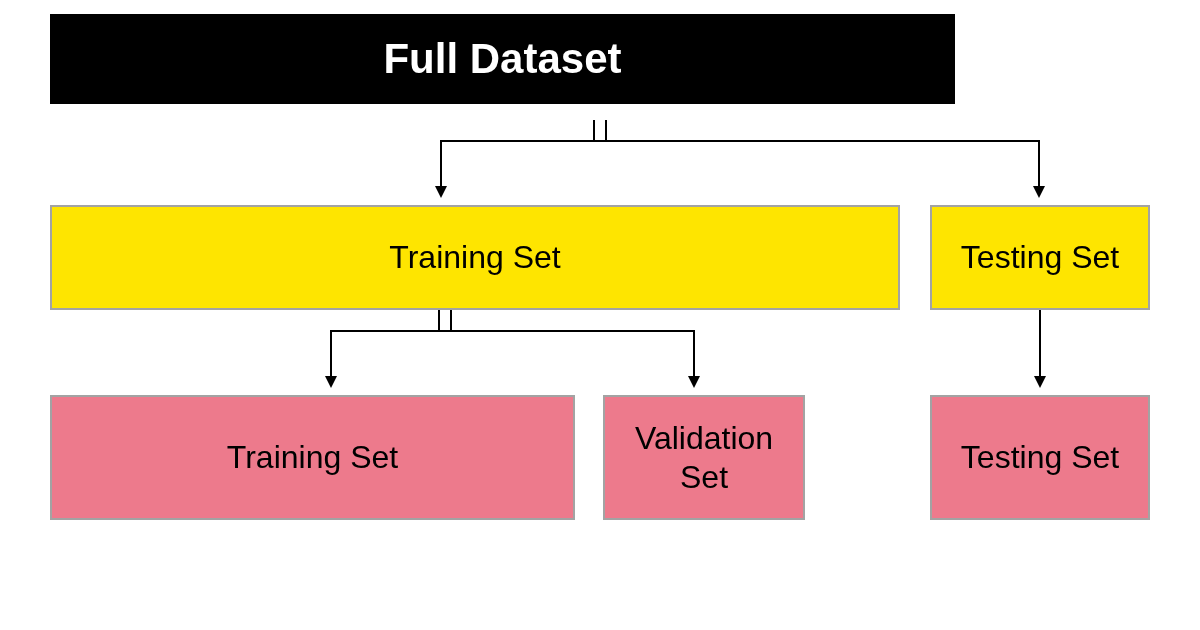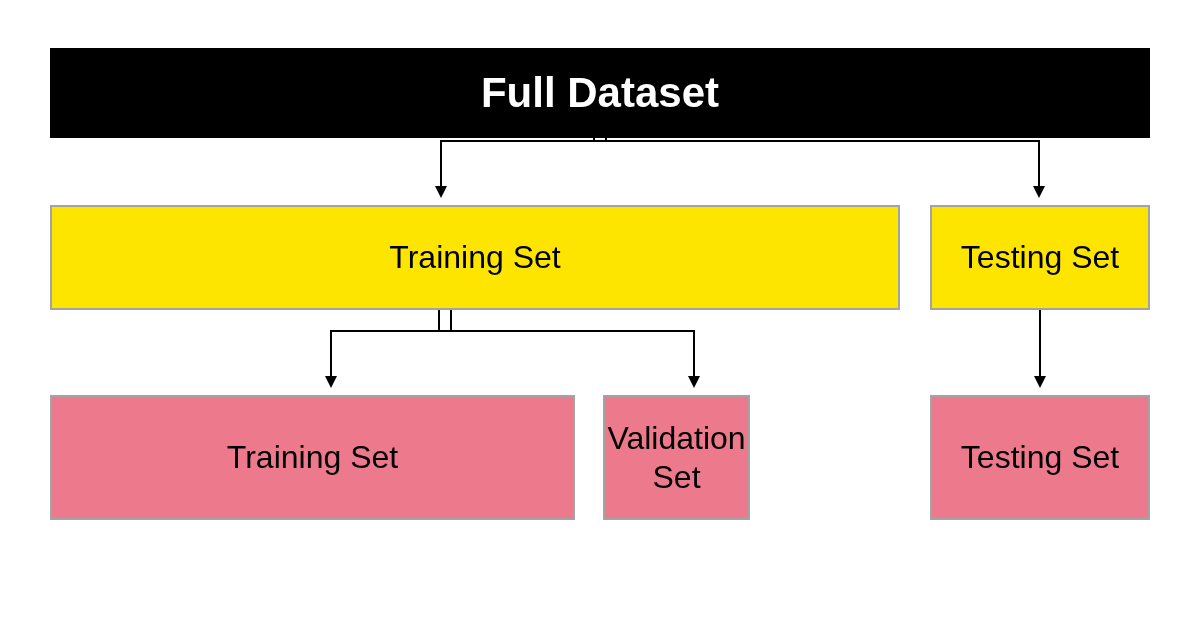--- a/index.html
+++ b/index.html
@@ -47,21 +47,21 @@
     width: 0;
     height: 0;
     border-left: 6px solid transparent;
     border-right: 6px solid transparent;
     border-top: 12px solid #000;
   }
 </style>
 </head>
 <body>
 
-<div class="box box-black" style="left:50px; top:48px; width:1100px; height:90px;">
+<div class="box box-black" style="left:50px; top:14px; width:905px; height:90px;">
   <span>Full Dataset</span>
 </div>
 
 <div class="line" style="left:593px; top:120px; width:2px; height:22px;"></div>
 <div class="line" style="left:605px; top:120px; width:2px; height:22px;"></div>
 
 <div class="line" style="left:440px; top:140px; width:600px; height:2px;"></div>
 
 <div class="line" style="left:440px; top:140px; width:2px; height:48px;"></div>
 <div class="arrow-down" style="left:435px; top:186px;"></div>
@@ -88,19 +88,19 @@
 <div class="line" style="left:693px; top:330px; width:2px; height:48px;"></div>
 <div class="arrow-down" style="left:688px; top:376px;"></div>
 
 <div class="line" style="left:1039px; top:310px; width:2px; height:68px;"></div>
 <div class="arrow-down" style="left:1034px; top:376px;"></div>
 
 <div class="box box-pink" style="left:50px; top:395px; width:525px; height:125px;">
   <span>Training Set</span>
 </div>
 
-<div class="box box-pink" style="left:603px; top:395px; width:147px; height:125px; padding:0 14px;">
+<div class="box box-pink" style="left:603px; top:395px; width:202px; height:125px; padding:0 14px;">
   <span>Validation Set</span>
 </div>
 
 <div class="box box-pink" style="left:930px; top:395px; width:220px; height:125px;">
   <span>Testing Set</span>
 </div>
 
 </body></html>

